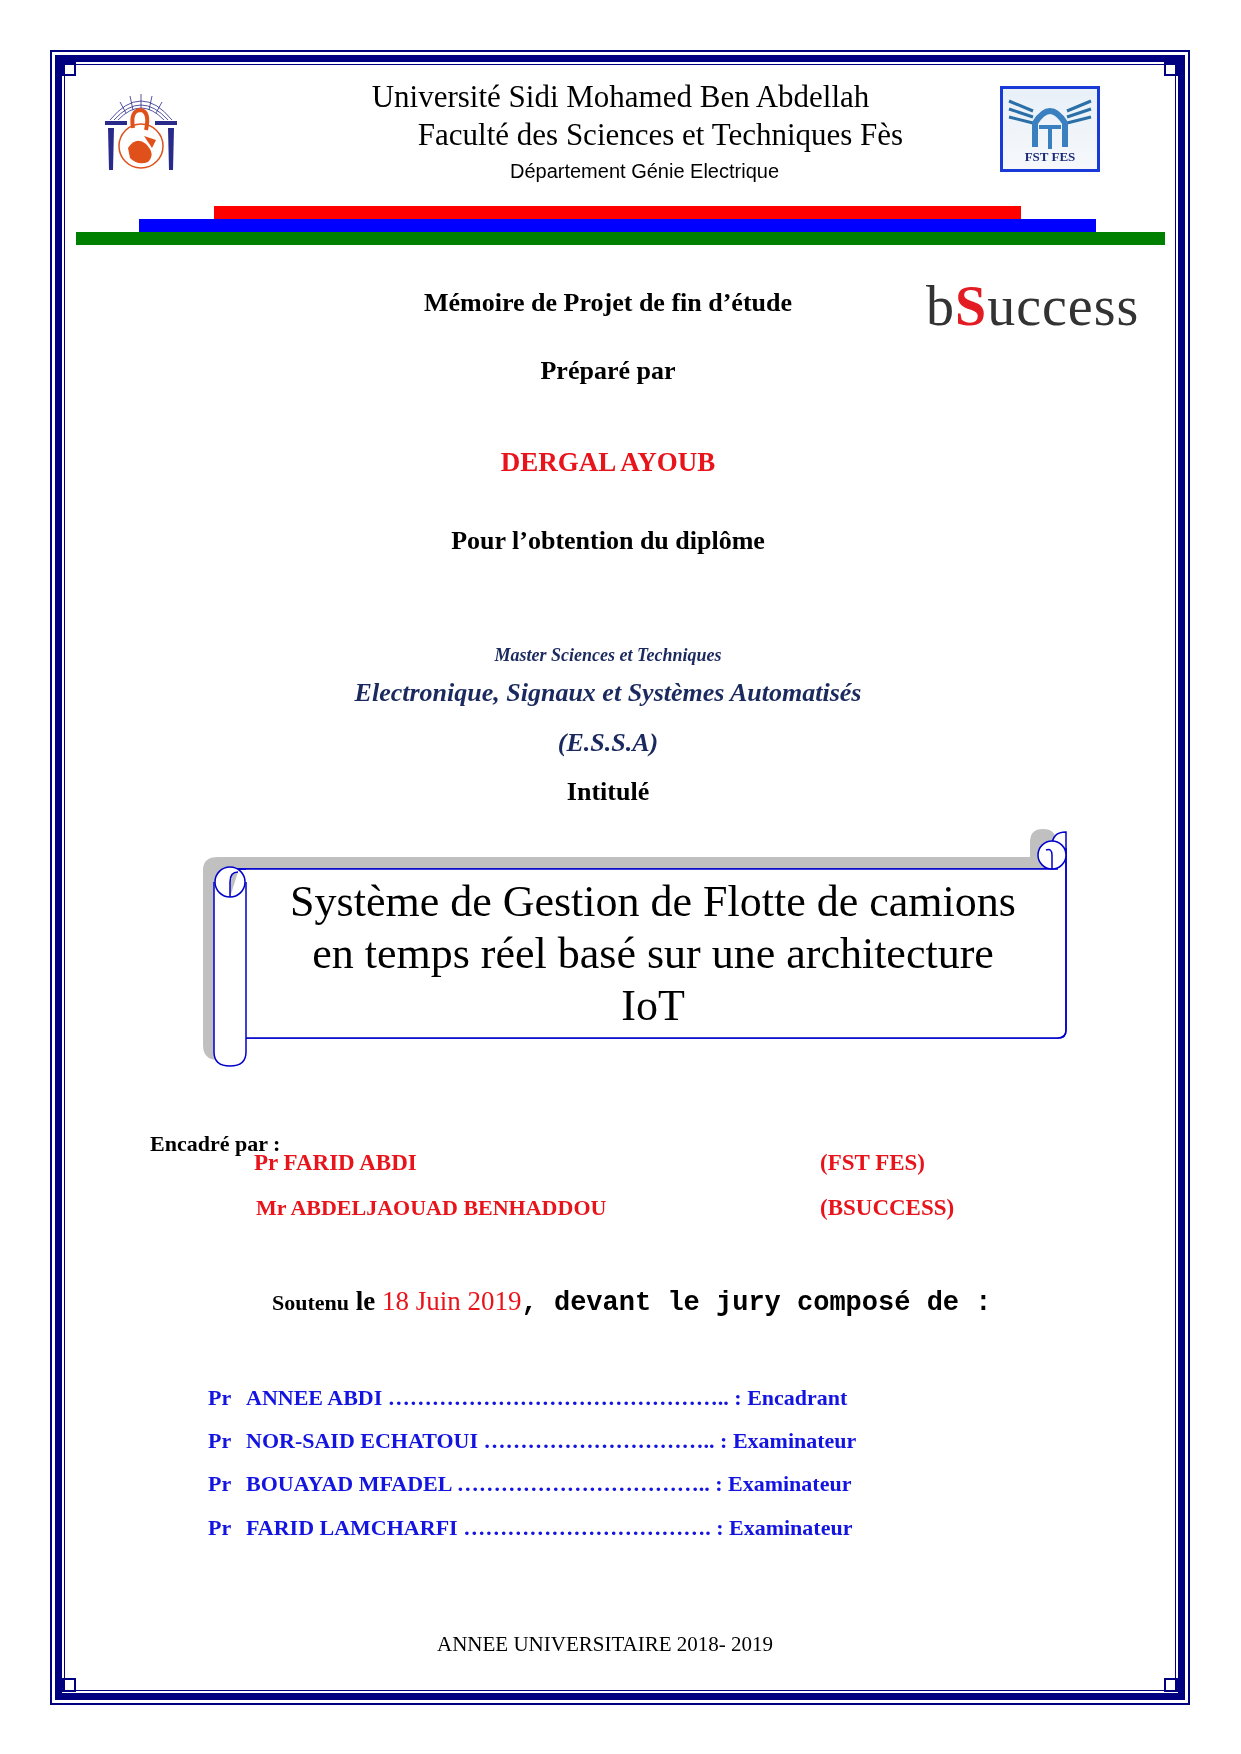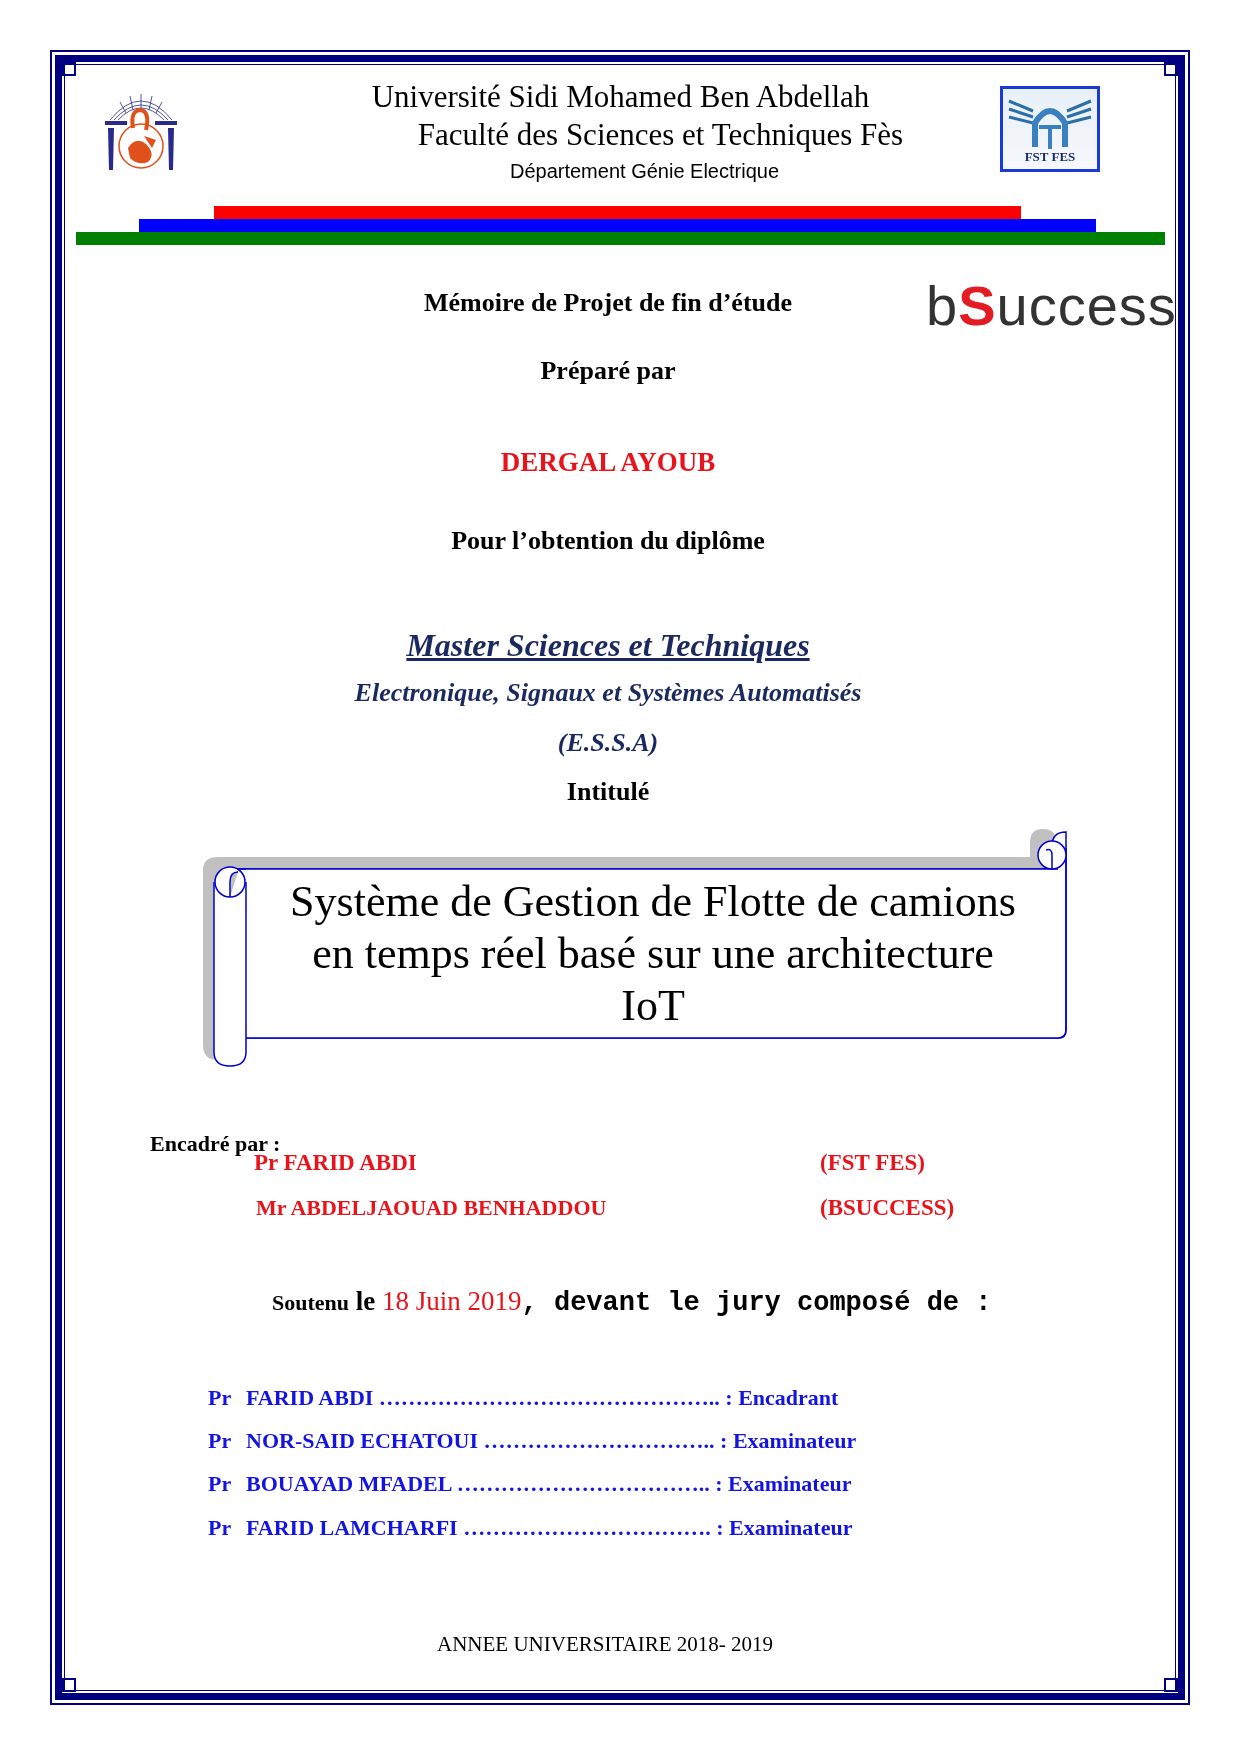--- a/index.html
+++ b/index.html
@@ -17,21 +17,21 @@
     .uni-title { font-family: "Liberation Serif", serif; font-size: 31px; line-height: 38px; }
     .dept-title { font-family: Liberation Sans, sans-serif; font-size: 20px; line-height: 30px; padding-left: 24px; }
 
     .stripe { position: absolute; }
 
     .bold { font-weight: bold; }
     .red { color: #e8141b; }
     .navy-italic { color: #1b2a5e; font-style: italic; font-weight: bold; }
 
     
-    .bs-logo { position: absolute; left: 926px; top: 276px; font-family: Liberation Sans, sans-serif; font-size: 56px; font-weight: 300; color: #333333; letter-spacing: 1px; line-height: 60px; }
+    .bs-logo { position: absolute; left: 926px; top: 276px; font-family: Liberation Serif, serif; font-size: 56px; font-weight: 300; color: #333333; letter-spacing: 1px; line-height: 60px; }
     .bs-logo .s { color: #e31b23; font-weight: bold; }
 
     
     .scroll-text { position: absolute; left: 248px; width: 810px; text-align: center; font-size: 44px; line-height: 52px; font-family: "Liberation Serif", serif; }
 
     .jury-row { position: absolute; left: 208px; font-size: 22px; font-weight: bold; white-space: nowrap; color: #1414e0; font-family: "Liberation Serif", serif; }
     .jury-row .pr { display: inline-block; width: 38px; }
   </style>
 </head>
 <body>
@@ -93,21 +93,21 @@
 <div class="stripe" style="left:214px; top:206px; width:807px; height:13px; background:#ff0000;"></div>
 <div class="stripe" style="left:139px; top:219px; width:957px; height:13px; background:#0000ff;"></div>
 <div class="stripe" style="left:76px; top:232px; width:1089px; height:13px; background:#008000;"></div>
 
 <div class="bs-logo"><span>b</span><span class="s">S</span><span>uccess</span></div>
 
 <div class="center bold" style="top:288px; font-size:26px; width:1216px;">Mémoire de Projet de fin d’étude</div>
 <div class="center bold" style="top:356px; font-size:26px; width:1216px;">Préparé par</div>
 <div class="center bold red" style="top:447px; font-size:27px; width:1216px;">DERGAL AYOUB</div>
 <div class="center bold" style="top:526px; font-size:26px; width:1216px;">Pour l’obtention du diplôme</div>
-<div class="center navy-italic" style="top:627px; font-size:32px; width:1216px;text-decoration:underline;">Master Sciences et Techniques</div>
+<div class="center navy-italic" style="top:645px; font-size:18px; width:1216px;">Master Sciences et Techniques</div>
 <div class="center navy-italic" style="top:678px; font-size:26px; width:1216px;">Electronique, Signaux et Systèmes Automatisés</div>
 <div class="center navy-italic" style="top:728px; font-size:26px; width:1216px;">(E.S.S.A)</div>
 <div class="center bold" style="top:777px; font-size:26px; width:1216px;">Intitulé</div>
 
 <div class="abs" style="left:0; top:0; width:1241px; height:1754px; pointer-events:none;">
   <svg width="1241" height="1754" style="position:absolute; left:0; top:0;">
 
     <path d="M218 857 L1030 857 L1030 842 Q1030 829 1043 829 Q1056 829 1056 842 L1056 860 L1056 1030 L230 1030 L230 1058 Q230 1060 218 1060 Q203 1060 203 1045 L203 870 Q203 857 218 857 Z" fill="#c0c0c0"></path>
 
     <path d="M230 869 L1052 869 L1052 846 Q1052 832 1066 832 L1066 1030 Q1066 1038 1058 1038 L246 1038" fill="#ffffff" stroke="#0000cc" stroke-width="1.5"></path>
@@ -131,18 +131,18 @@
 <div class="abs bold" style="left:150px; top:1108px; font-size:22px; white-space:nowrap;margin-top:23px;">Encadré par :</div>
 <div class="abs bold red" style="left:254px; top:1150px; font-size:23px; white-space:nowrap;">Pr FARID ABDI</div>
 <div class="abs bold red" style="left:820px; top:1150px; font-size:23px; white-space:nowrap;">(FST FES)</div>
 <div class="abs bold red" style="left:256px; top:1195px; font-size:22px; white-space:nowrap;">Mr ABDELJAOUAD BENHADDOU</div>
 <div class="abs bold red" style="left:820px; top:1195px; font-size:23px; white-space:nowrap;">(BSUCCESS)</div>
 
 <div class="abs bold" style="left:272px; top:1286px; white-space:nowrap;">
   <span style="font-size:22px;">Soutenu</span><span style="font-size:27px;"> le </span><span class="red" style="font-size:27px; font-weight:normal;margin-top:48px;">18 Juin 2019</span><span style="font-size:27px;font-family:Liberation Mono, monospace;">, devant le jury composé de :</span>
 </div>
 
-<div class="jury-row" style="top:1385px;"><span class="pr">Pr</span><span>FARID ABDI</span><span> ……………………………………….. </span><span>: Encadrant</span></div>
+<div class="jury-row" style="top:1385px;"><span class="pr">Pr</span><span>ANNEE ABDI</span><span> ……………………………………….. </span><span>: Encadrant</span></div>
 <div class="jury-row" style="top:1428px;"><span class="pr">Pr</span><span>NOR-SAID ECHATOUI</span><span> ………………………….. </span><span>: Examinateur</span></div>
 <div class="jury-row" style="top:1471px;"><span class="pr">Pr</span><span>BOUAYAD MFADEL</span><span> …………………………….. </span><span>: Examinateur</span></div>
 <div class="jury-row" style="top:1515px;"><span class="pr">Pr</span><span>FARID LAMCHARFI</span><span> ……………………………. </span><span>: Examinateur</span></div>
 
 <div class="center" style="top:1632px; font-size:21px; width:1210px;">ANNEE UNIVERSITAIRE 2018- 2019</div>
 
 </body></html>

